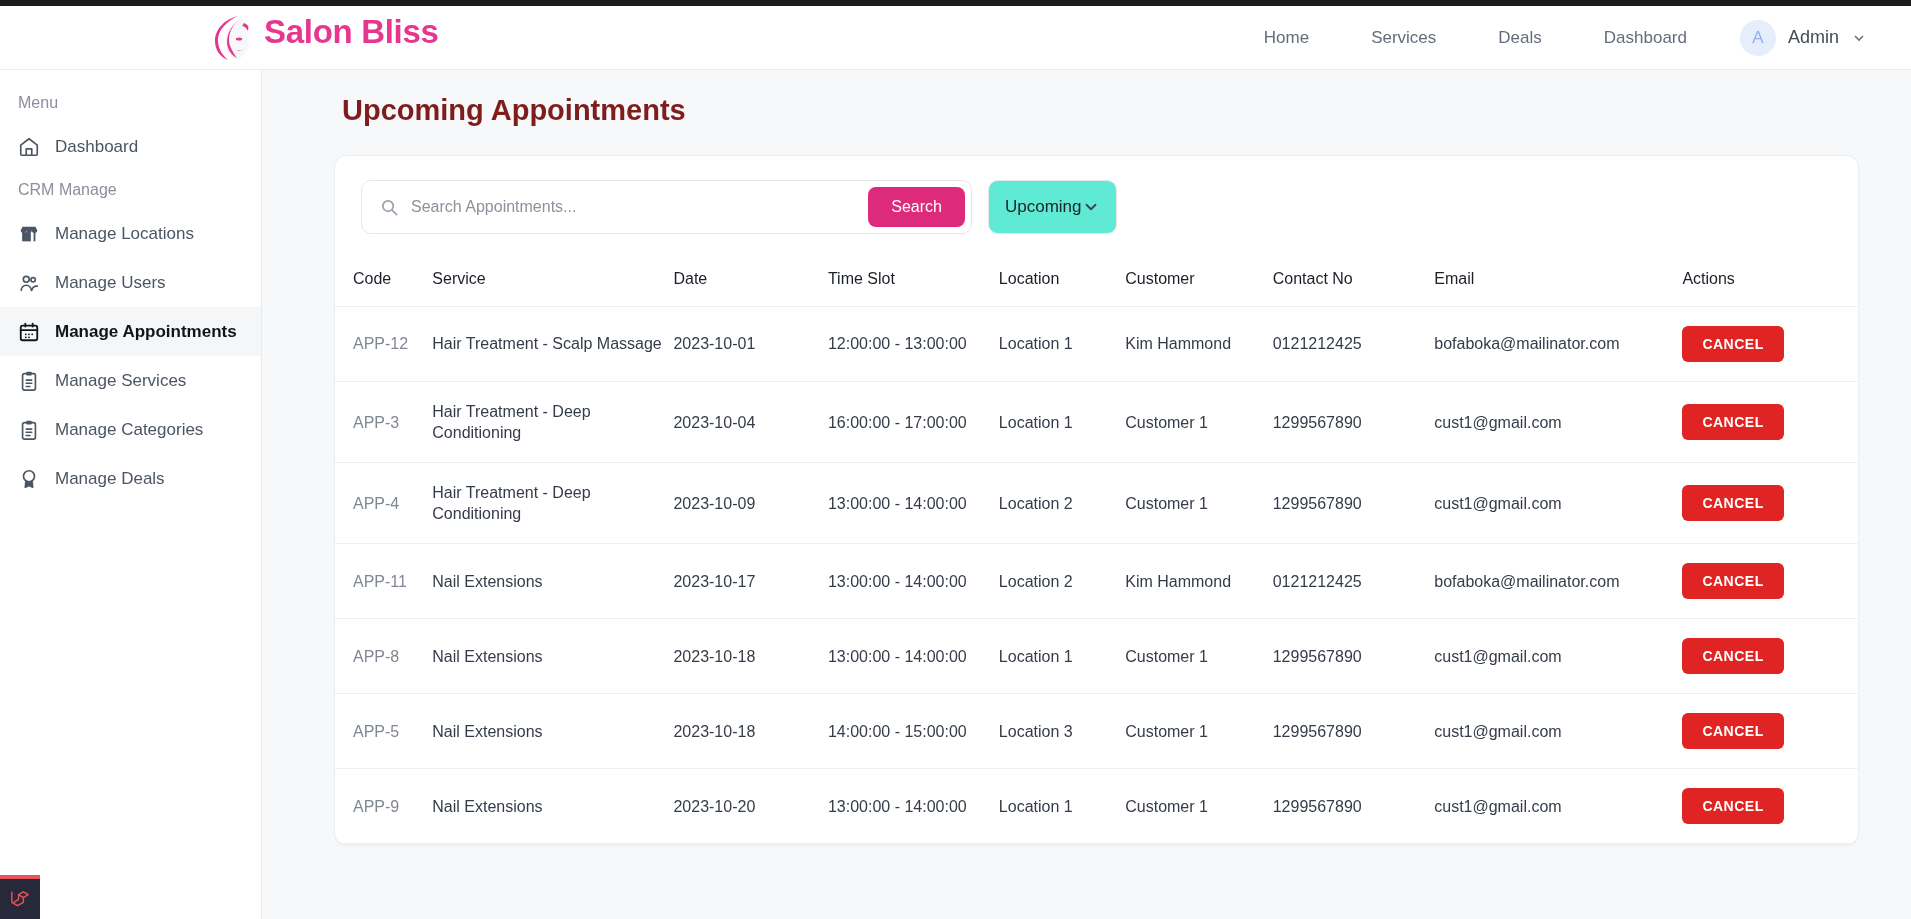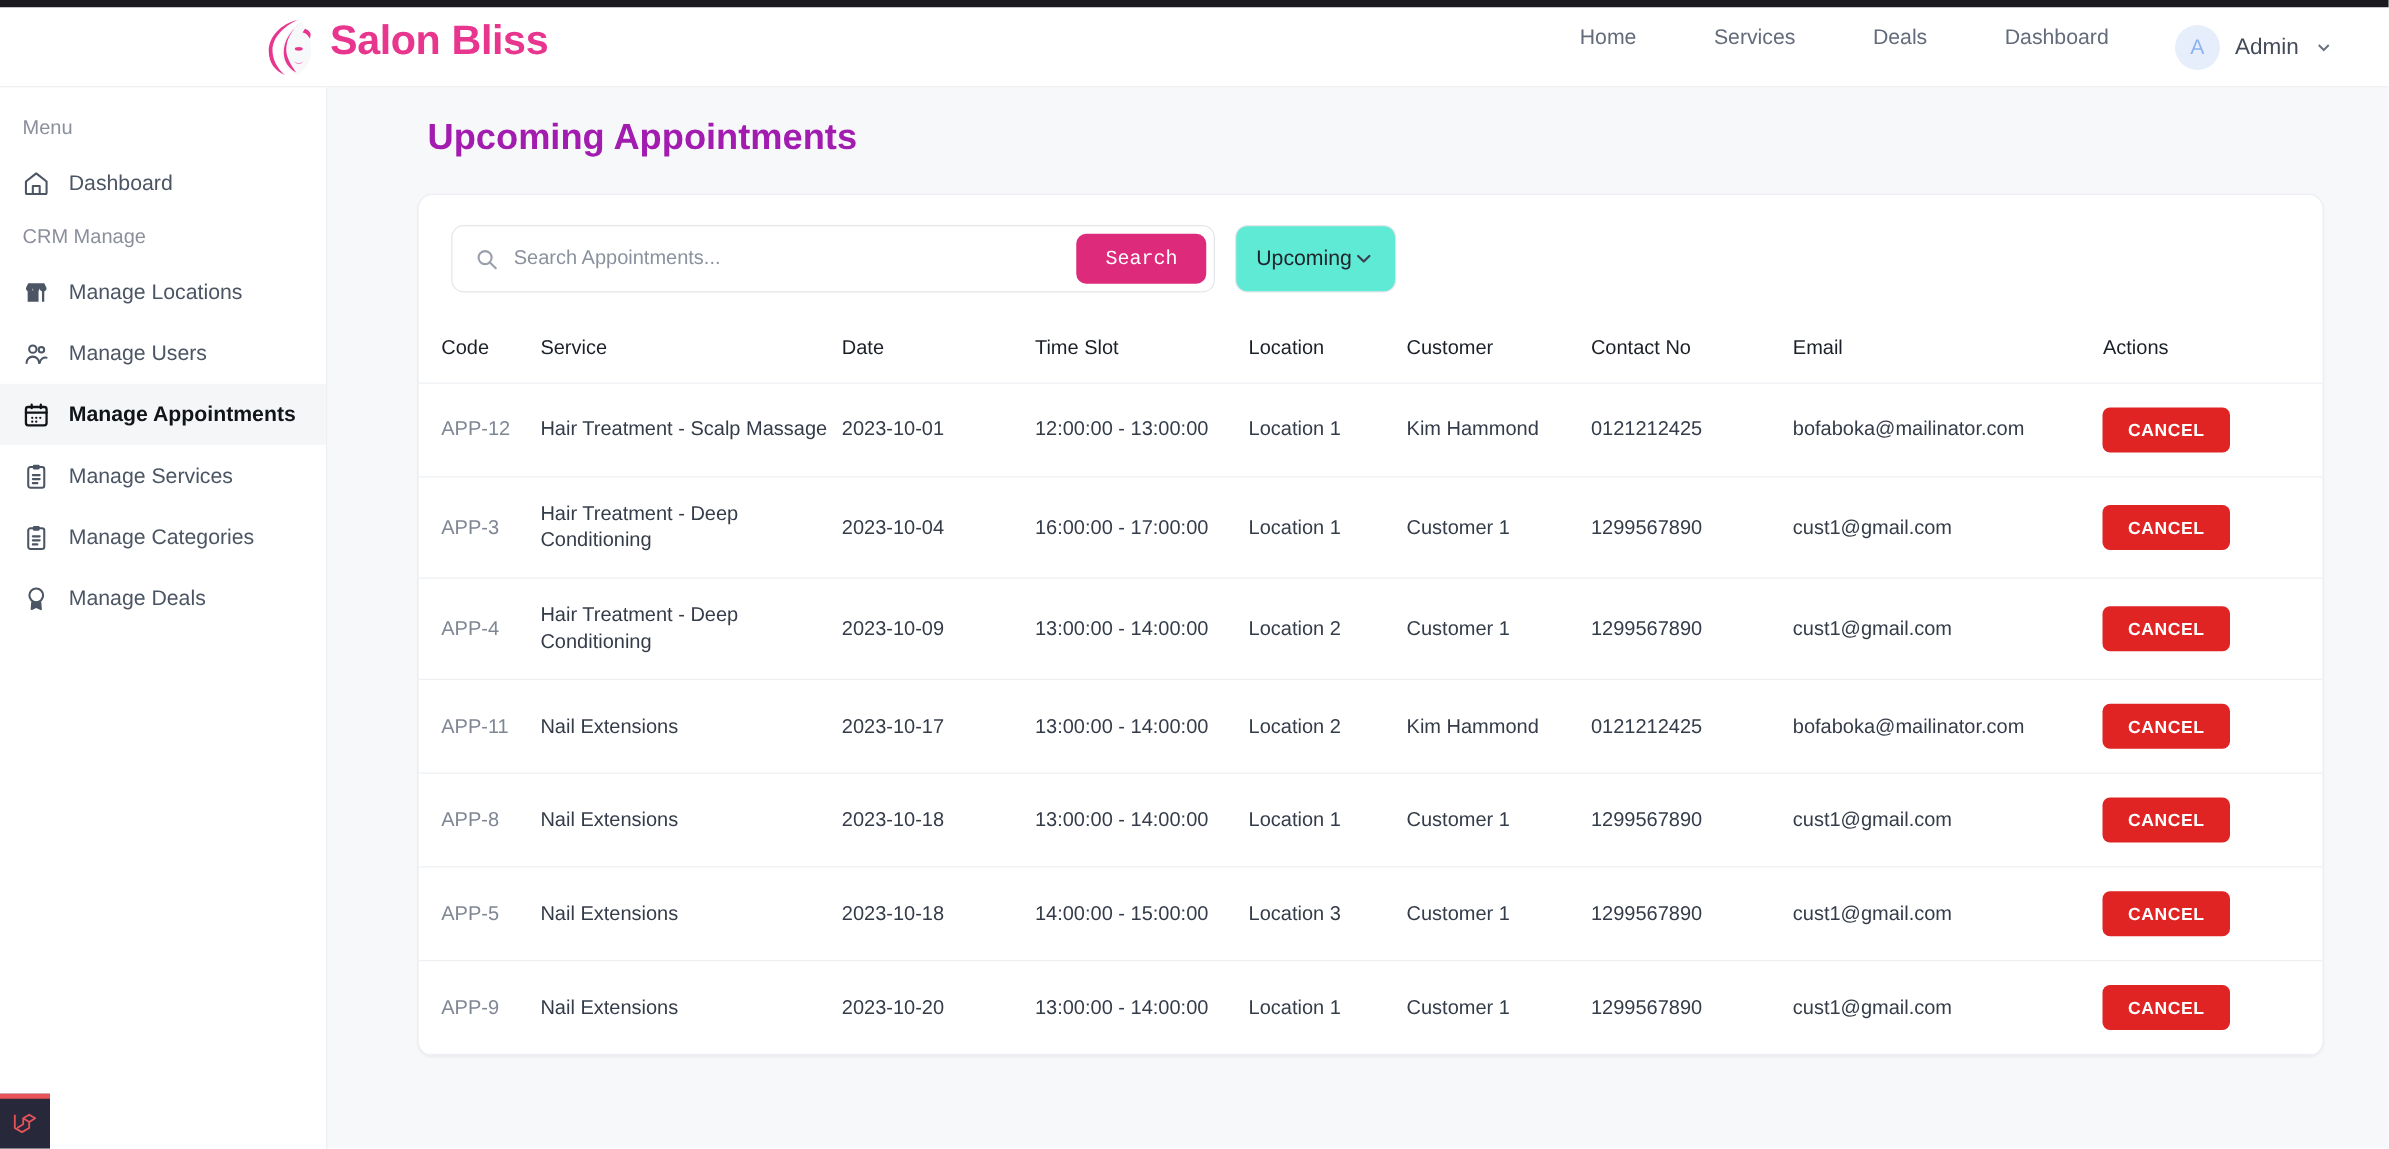--- a/index.html
+++ b/index.html
@@ -26,21 +26,21 @@
   }
   .brand {
     display: flex; align-items: flex-start; gap: 10px;
     margin-left: 208px;
   }
   .brand-logo { width: 46px; height: 50px; display:block; }
   .brand-name {
     font-size: 33px; font-weight: bold; color: #e8368f; letter-spacing: -0.3px;
   }
   .nav {
-    margin-left: auto; display: flex; align-items: flex-start; gap: 0px;
+    margin-left: auto; display: flex; align-items: center; gap: 0px;
     padding-right: 44px;
   }
   .nav-link {
     font-size: 17px; color: #646b7a; padding: 0 31px; cursor: pointer;
     white-space: nowrap;
   }
   .user-area { display: flex; align-items: center; gap: 12px; margin-left: 22px; }
   .avatar {
     width: 36px; height: 36px; border-radius: 50%;
     background: #e7eefb; color: #8fb3ef;
@@ -71,21 +71,21 @@
   .side-item.active .side-ico { color: #111418; }
 
   
   .main {
     position: absolute; top: 70px; left: 262px;
     width: 1649px; height: 849px;
     background: #f7f8fa;
     overflow: hidden;
   }
   .page-title {
-    font-size: 29px; font-weight: bold; color: #a21caf;
+    font-size: 29px; font-weight: bold; color: #7f1d1d;
     padding: 24px 0 0 80px;
   }
   .card {
     margin: 28px 52px 0 72px;
     background: #ffffff;
     border: 1px solid #edeef1;
     border-radius: 12px;
     box-shadow: 0 1px 2px rgba(16,24,40,.04);
     overflow: hidden;
   }
@@ -102,21 +102,21 @@
   .search-ico { width: 19px; height: 19px; color: #9aa0ab; flex: 0 0 19px; }
   .search-input {
     border: 0; outline: 0; flex: 1; font-size: 16px; color: #3d4452;
     font-family: "Liberation Sans", sans-serif; padding-left: 12px;
     background: transparent;
   }
   .search-input::placeholder { color: #8b919d; }
   .search-btn {
     background: #dd2a7b; color: #fff; border: 0; border-radius: 8px;
     height: 40px; padding: 0 23px; font-size: 16px; cursor: pointer;
-    font-family: Liberation Mono, monospace;
+    font-family: Liberation Sans, sans-serif;
     margin-left: 12px;
   }
   .filter-select {
     flex: 0 0 128px; height: 54px;
     border: 1px solid #e4e6ea; border-radius: 10px; background: #5eead4;
     display: flex; align-items: center; justify-content: space-between;
     padding: 0 16px; font-size: 17px; color: #20242c; cursor: pointer;
   }
 
   

